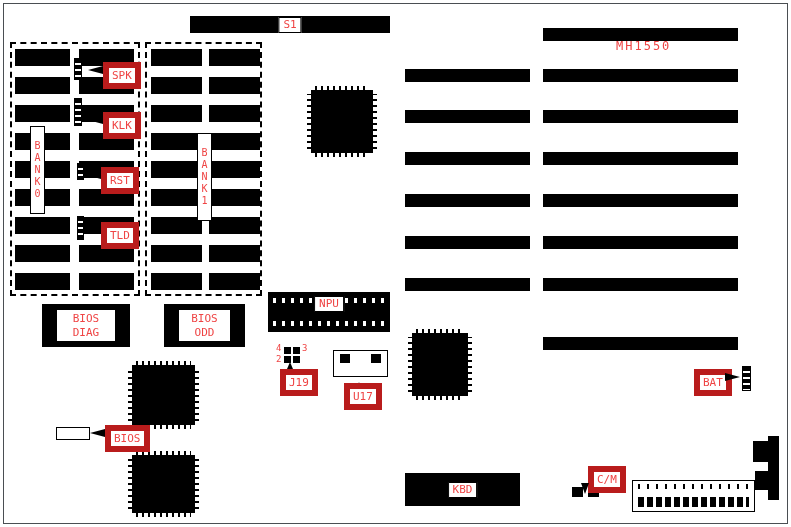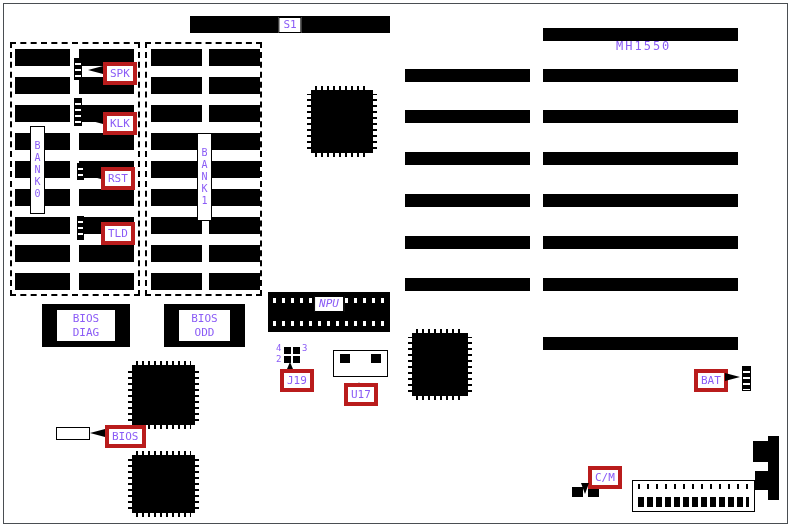--- a/index.html
+++ b/index.html
@@ -1,18 +1,18 @@
 <!DOCTYPE html>
 <html><head>
 <meta charset="utf-8">
 <style>
   html,body { margin:0; padding:0; background:#fff; }
   .stage {
     position:relative; width:791px; height:527px; background:#ffffff;
-    font-family:"DejaVu Sans Mono", monospace; color:#8b5cf6; overflow:hidden;
+    font-family:"DejaVu Sans Mono", monospace; color:#ef4444; overflow:hidden;
   }
   .frame { position:absolute; inset:3px; border:1px solid #4a4e52; }
   .bar { position:absolute; background:#000; }
   .slot { position:absolute; background:#000; height:13px; }
 
   
   .bankbox {
     position:absolute; box-sizing:border-box; border:2px dashed #000;
     display:grid; row-gap:11px; grid-auto-rows:17px; align-content:start;
   }
@@ -40,28 +40,28 @@
   .ring { position:absolute; inset:12px; border:1px solid #fff; }
 
   .chip-label {
     position:absolute; left:50%; top:50%; transform:translate(-50%,-50%);
     background:#fff; border:1px solid #000; padding:0 4px; font-size:11px; line-height:14px;
     white-space:nowrap; z-index:4;
   }
   .chip-label.at-top { top:4px; transform:translateX(-50%); }
 
   
-  .npu { position:absolute; background:#000;font-style:italic; }
+  .npu { position:absolute; background:#000; }
   .dots { position:absolute; left:5px; right:5px; height:5px;
     background:repeating-linear-gradient(90deg,#fff 0 3px,transparent 3px 9px); }
   .dots.top { top:6px; } .dots.bottom { bottom:6px; }
 
   
   .callout {
-    position:absolute; background:#fff; border:4px solid #b91c1c; z-index:6;
+    position:absolute; background:#fff; border:6px solid #b91c1c; z-index:6;
     font-size:11px; line-height:15px; padding:0 3px; white-space:nowrap;
   }
   .arr { position:absolute; width:0; height:0; z-index:6; }
   .arr-l { border-top:4px solid transparent; border-bottom:4px solid transparent; border-right:15px solid #000; }
   .arr-r { border-top:4px solid transparent; border-bottom:4px solid transparent; border-left:15px solid #000; }
   .arr-u { border-left:4px solid transparent; border-right:4px solid transparent; border-bottom:14px solid #000; }
   .arr-u.small { border-left-width:3px; border-right-width:3px; border-bottom-width:7px; }
   .arr-d { border-left:4px solid transparent; border-right:4px solid transparent; border-top:11px solid #000; }
 
   
@@ -226,20 +226,23 @@
     <div class="die"></div>
   </div>
   <div class="qfp" style="left:128px;top:451px;width:71px;height:66px;">
     <div class="die"></div>
   </div>
 
   <div class="whitebox" style="left:56px;top:427px;width:34px;height:13px;"></div>
   <div class="arr arr-l" style="left:90px;top:429px;"></div>
   <div class="callout" style="left:105px;top:425px;">BIOS</div>
 
+  <div class="bar" style="left:405px;top:473px;width:115px;height:33px;">
+    <div class="chip-label" style="top:50%;">KBD</div>
+  </div>
 
   <div class="callout" style="left:588px;top:466px;">C/M</div>
   <div class="arr arr-d" style="left:581px;top:483px;"></div>
   <div class="blk" style="left:572px;top:487px;width:11px;height:10px;"></div>
   <div class="blk" style="left:588px;top:487px;width:11px;height:10px;"></div>
 
   <div class="callout" style="left:694px;top:369px;">BAT</div>
   <div class="arr arr-r" style="left:725px;top:373px;"></div>
   <div class="jv" style="left:742px;top:366px;width:9px;height:25px;"></div>
 

